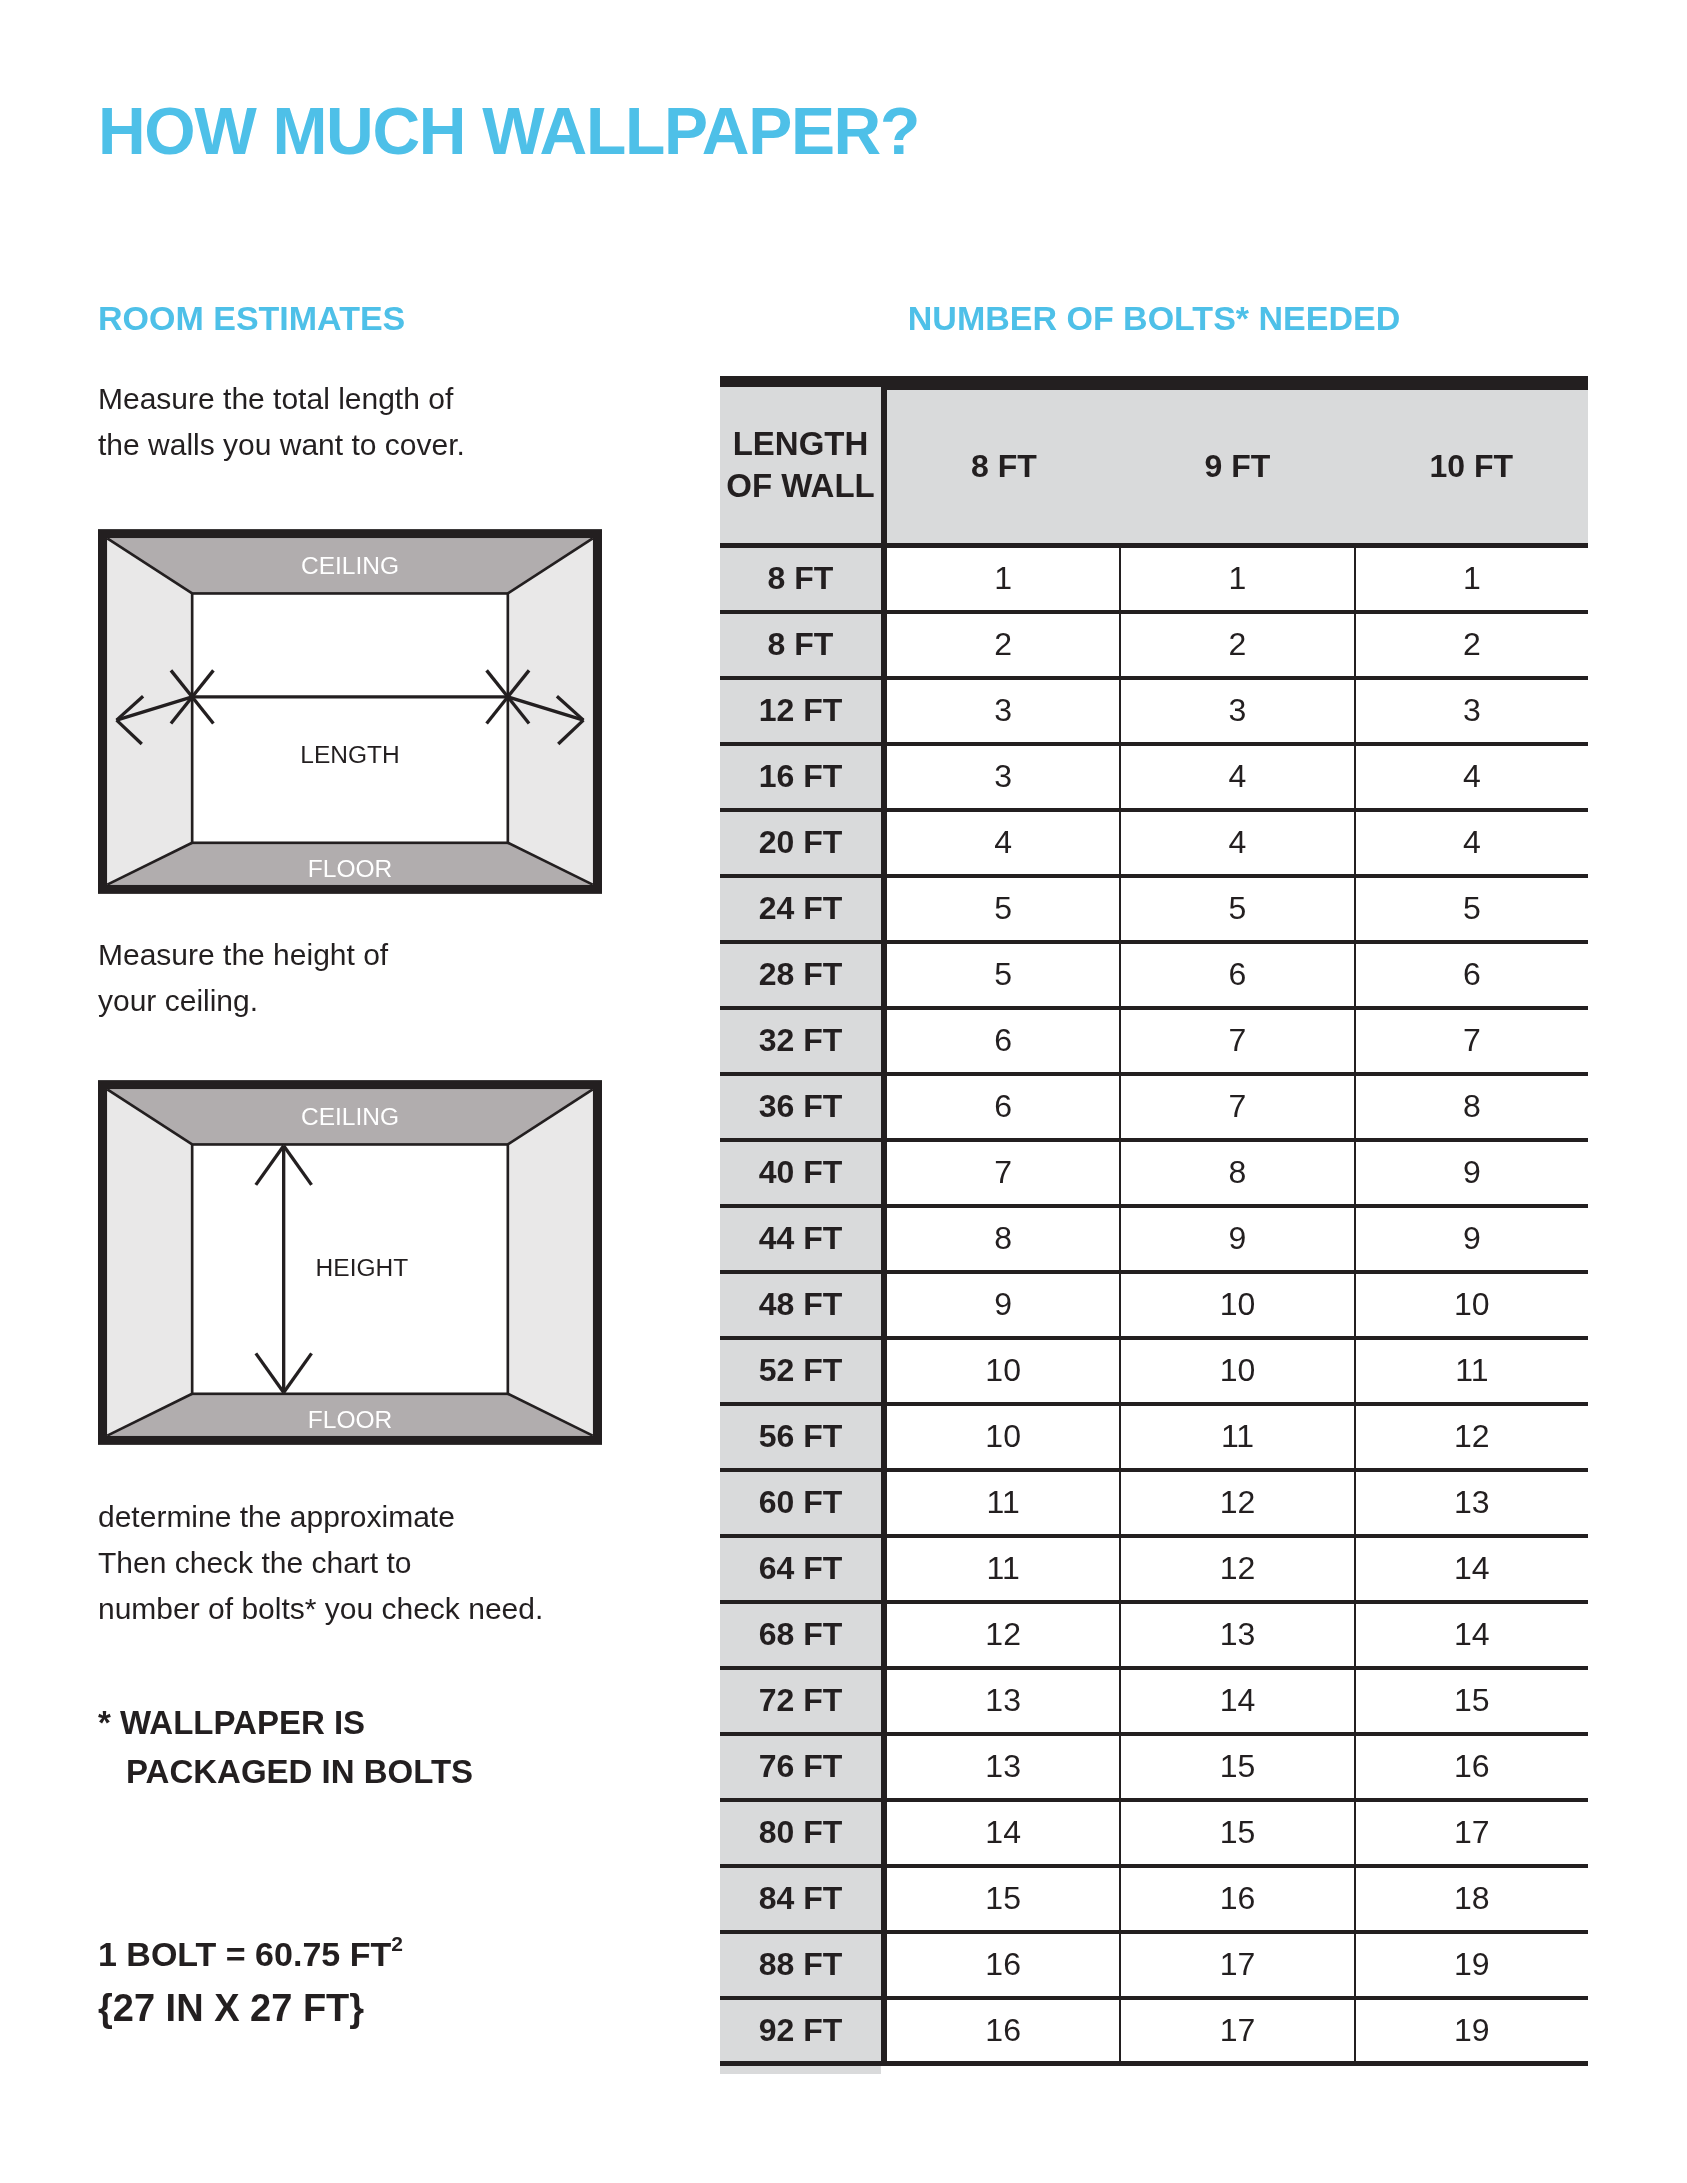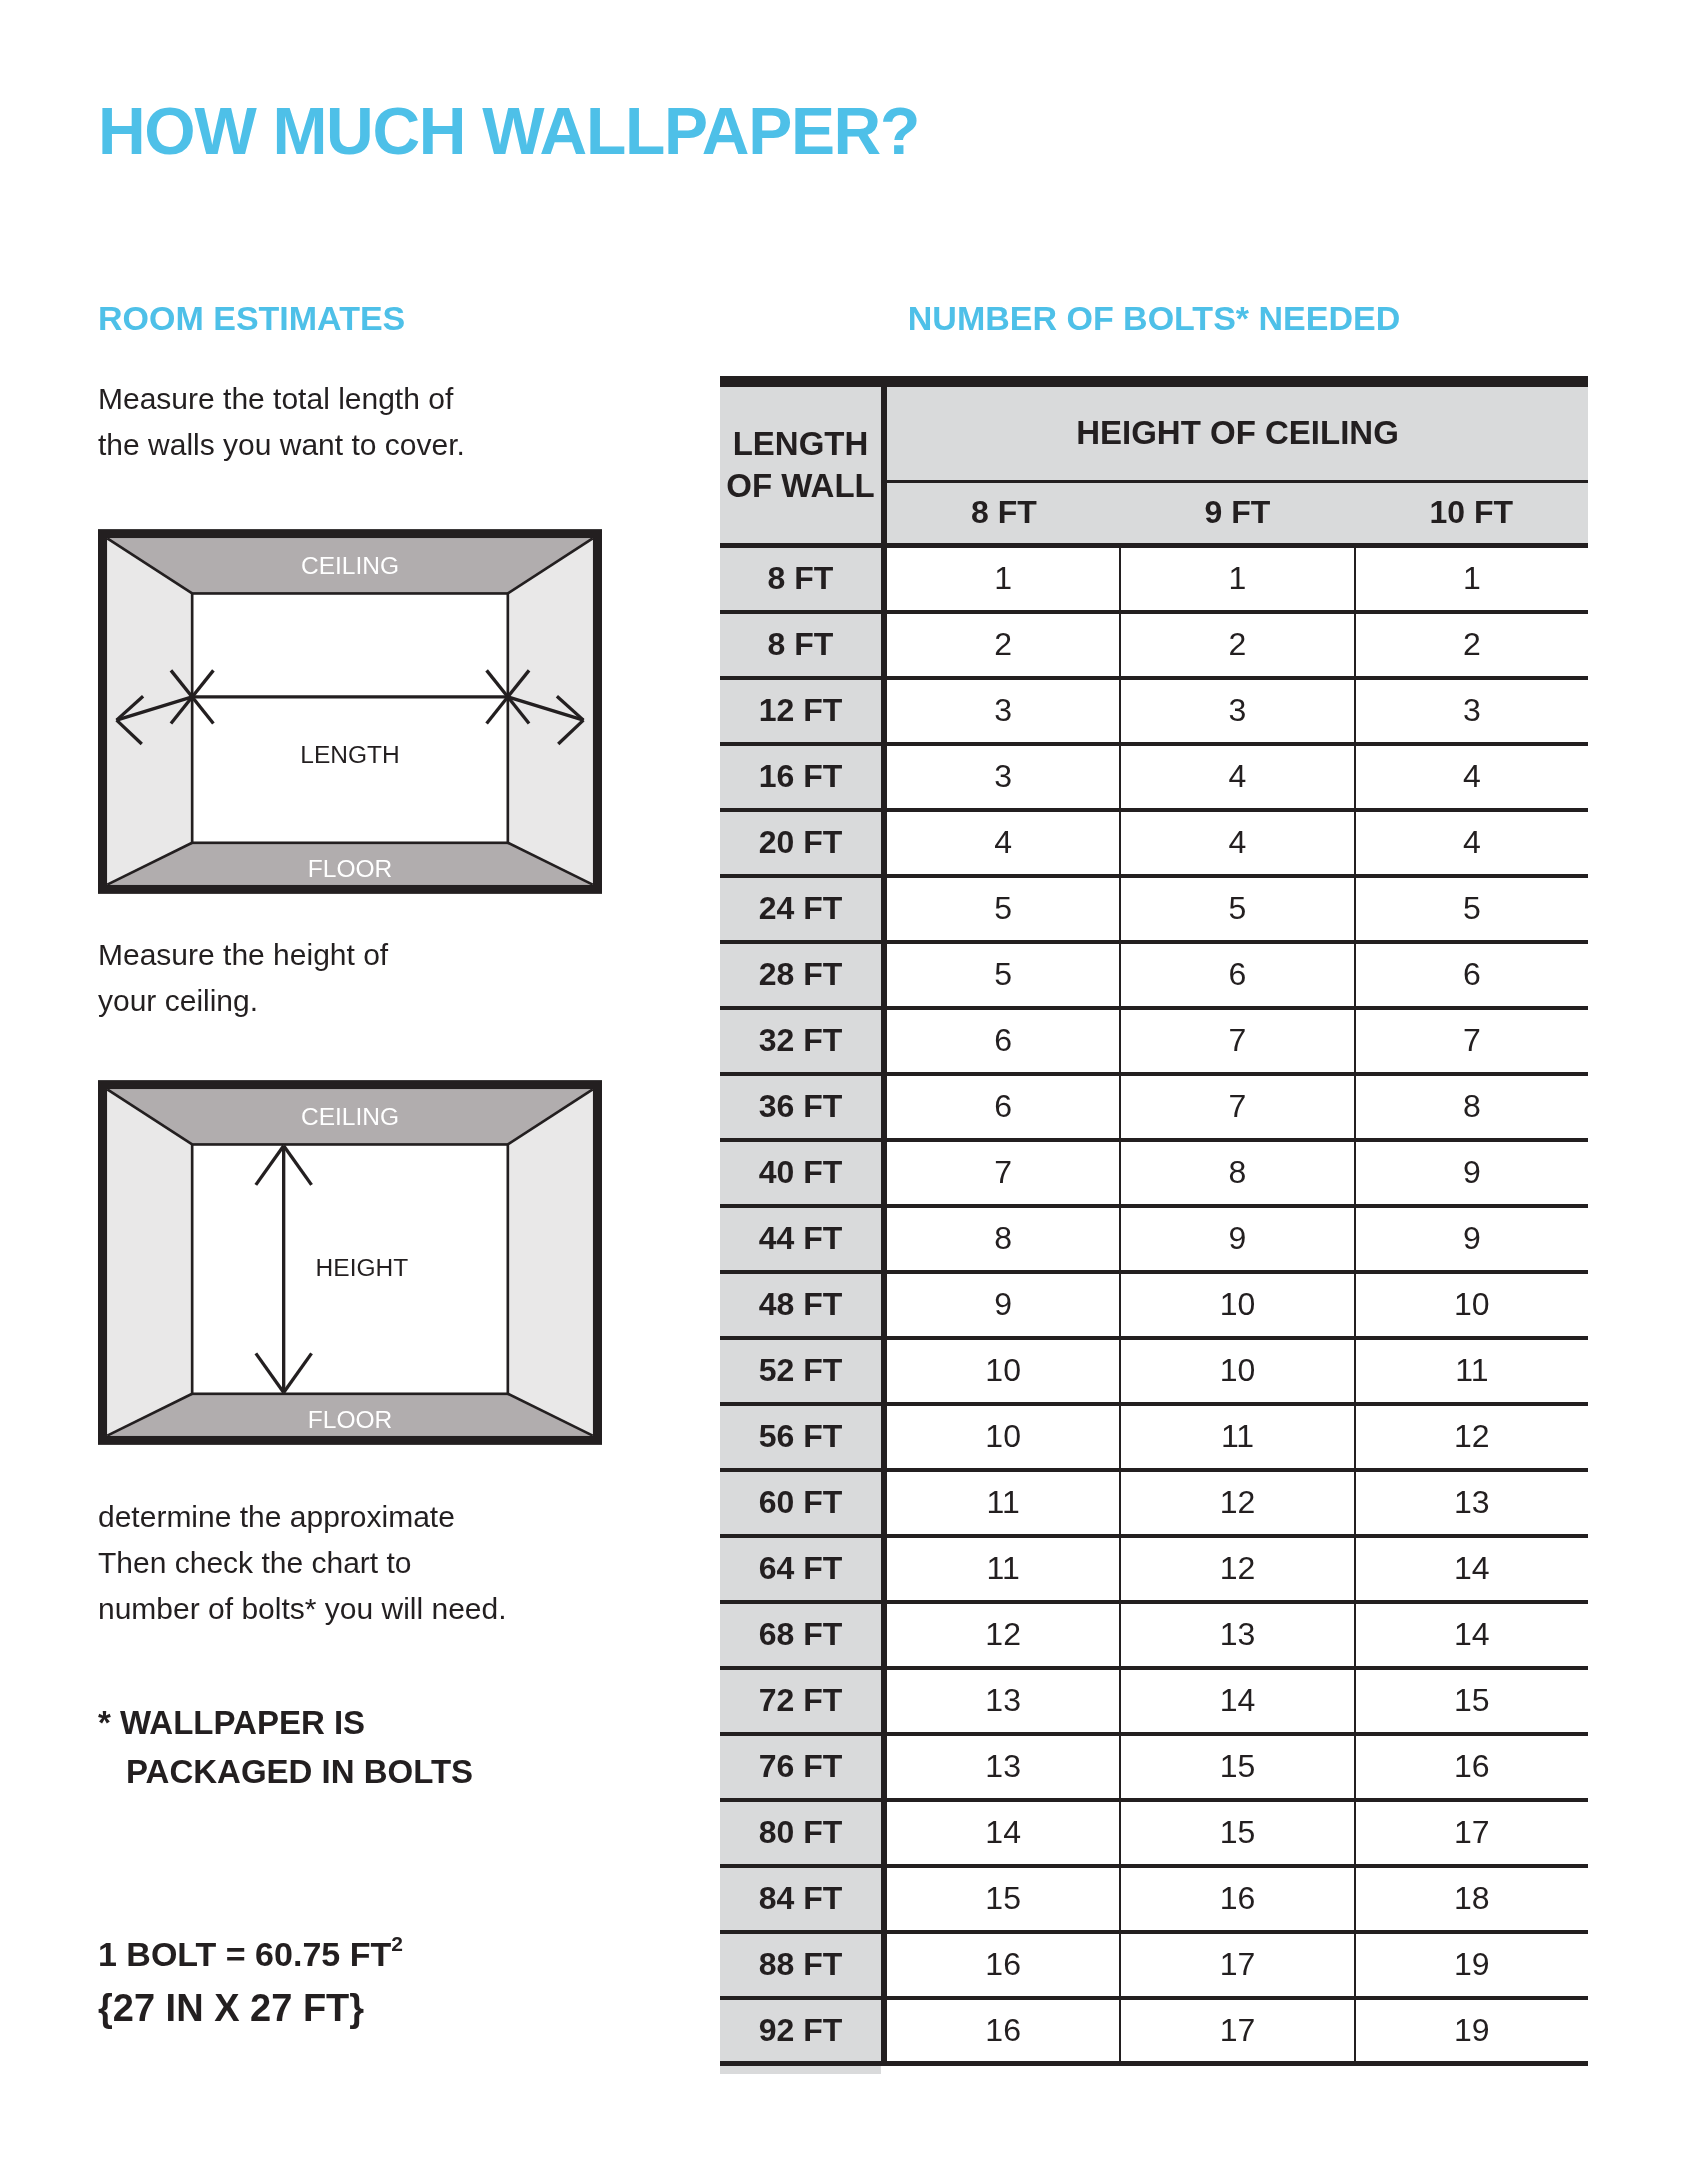--- a/index.html
+++ b/index.html
@@ -128,21 +128,21 @@
     <line x1="280" y1="471" x2="322" y2="412"></line>
   </g>
   <text class="wall-label" x="380" y="68" text-anchor="middle">CEILING</text>
   <text class="dim-label" x="398" y="296" text-anchor="middle">HEIGHT</text>
   <text class="wall-label" x="380" y="524" text-anchor="middle">FLOOR</text>
 </svg>
 
 <div class="abs body-text" id="p3">
   <div>determine the approximate</div>
   <div>Then check the chart to</div>
-  <div>number of bolts* you will need.</div>
+  <div>number of bolts* you check need.</div>
 </div>
 
 <div class="abs" id="footnote">
   <div>* WALLPAPER IS</div>
   <div class="indent">PACKAGED IN BOLTS</div>
 </div>
 
 <div class="abs" id="bolt-eq"><span>1 BOLT = 60.75 FT</span><span class="sup">2</span></div>
 
 <div class="abs" id="bolt-dim">{27 IN X 27 FT}</div>
@@ -150,21 +150,20 @@
 <div class="abs sec-heading" id="table-heading">NUMBER OF BOLTS* NEEDED</div>
 
 <div class="abs" id="bolt-table">
   <div class="tbar"></div>
   <div class="thead">
     <div class="th-left">
       <div>LENGTH</div>
       <div>OF WALL</div>
     </div>
     <div class="th-right">
-      <div class="hoc">HEIGHT OF CEILING</div>
       <div class="hline"></div>
       <div class="subs">
         <div class="sub">8 FT</div>
         <div class="sub">9 FT</div>
         <div class="sub">10 FT</div>
       </div>
     </div>
   </div>
   <div class="tsep"></div>
   <div id="tbody">

